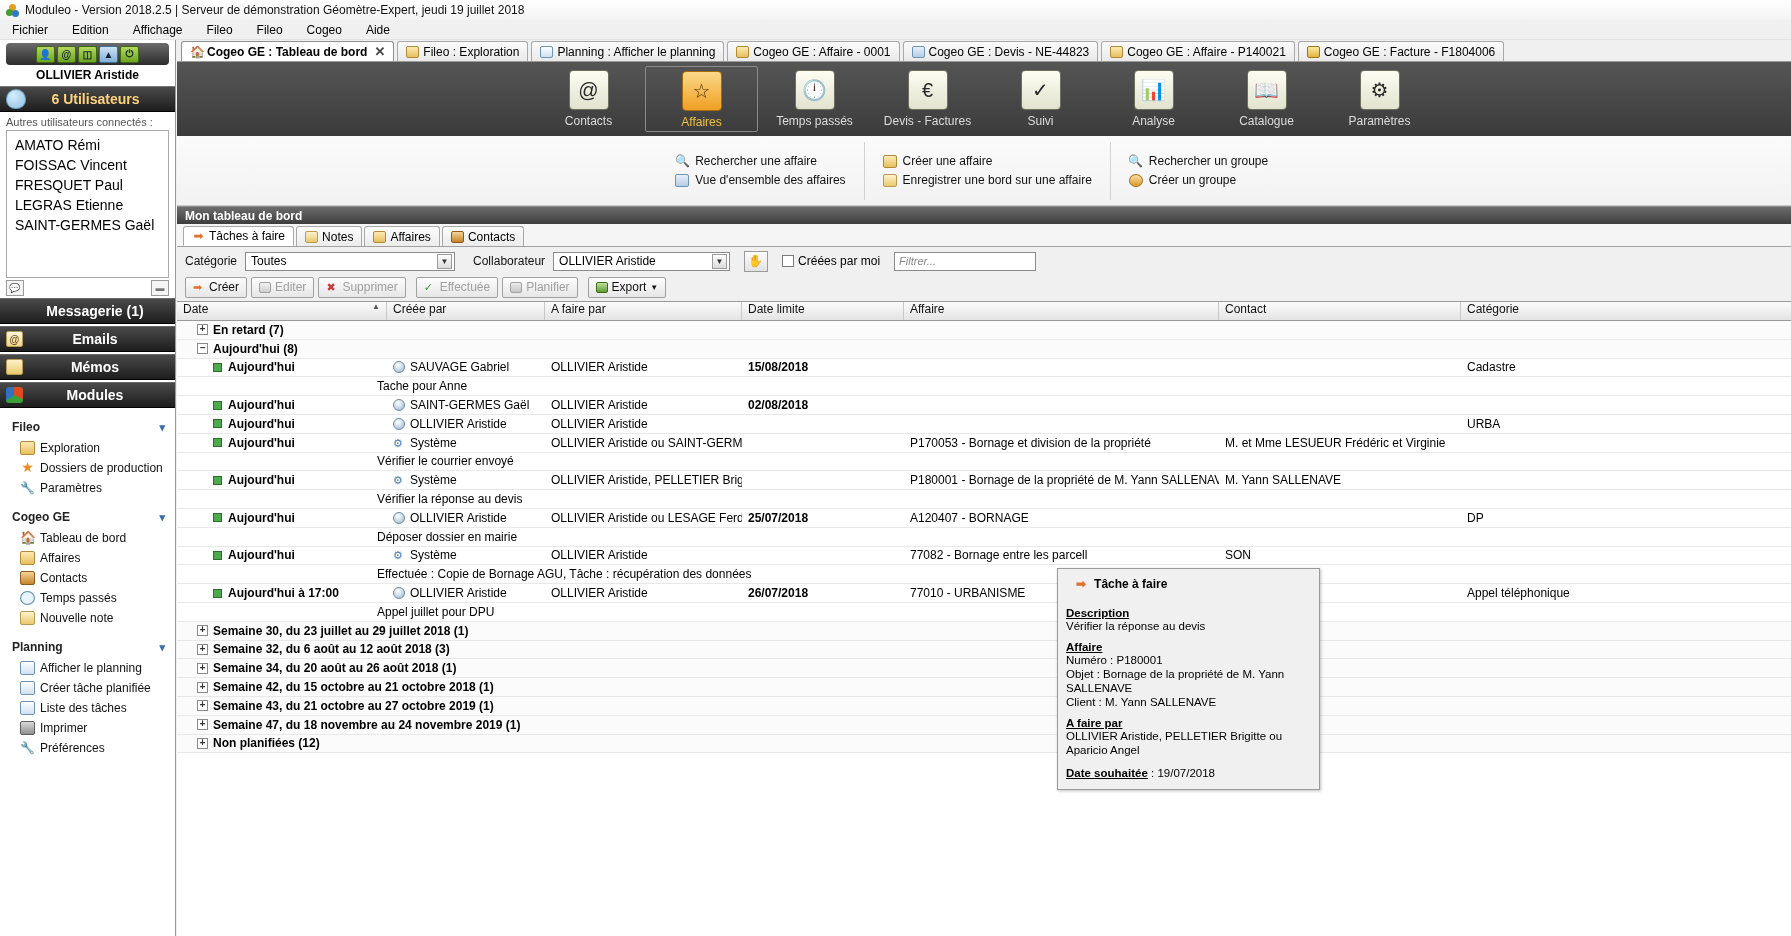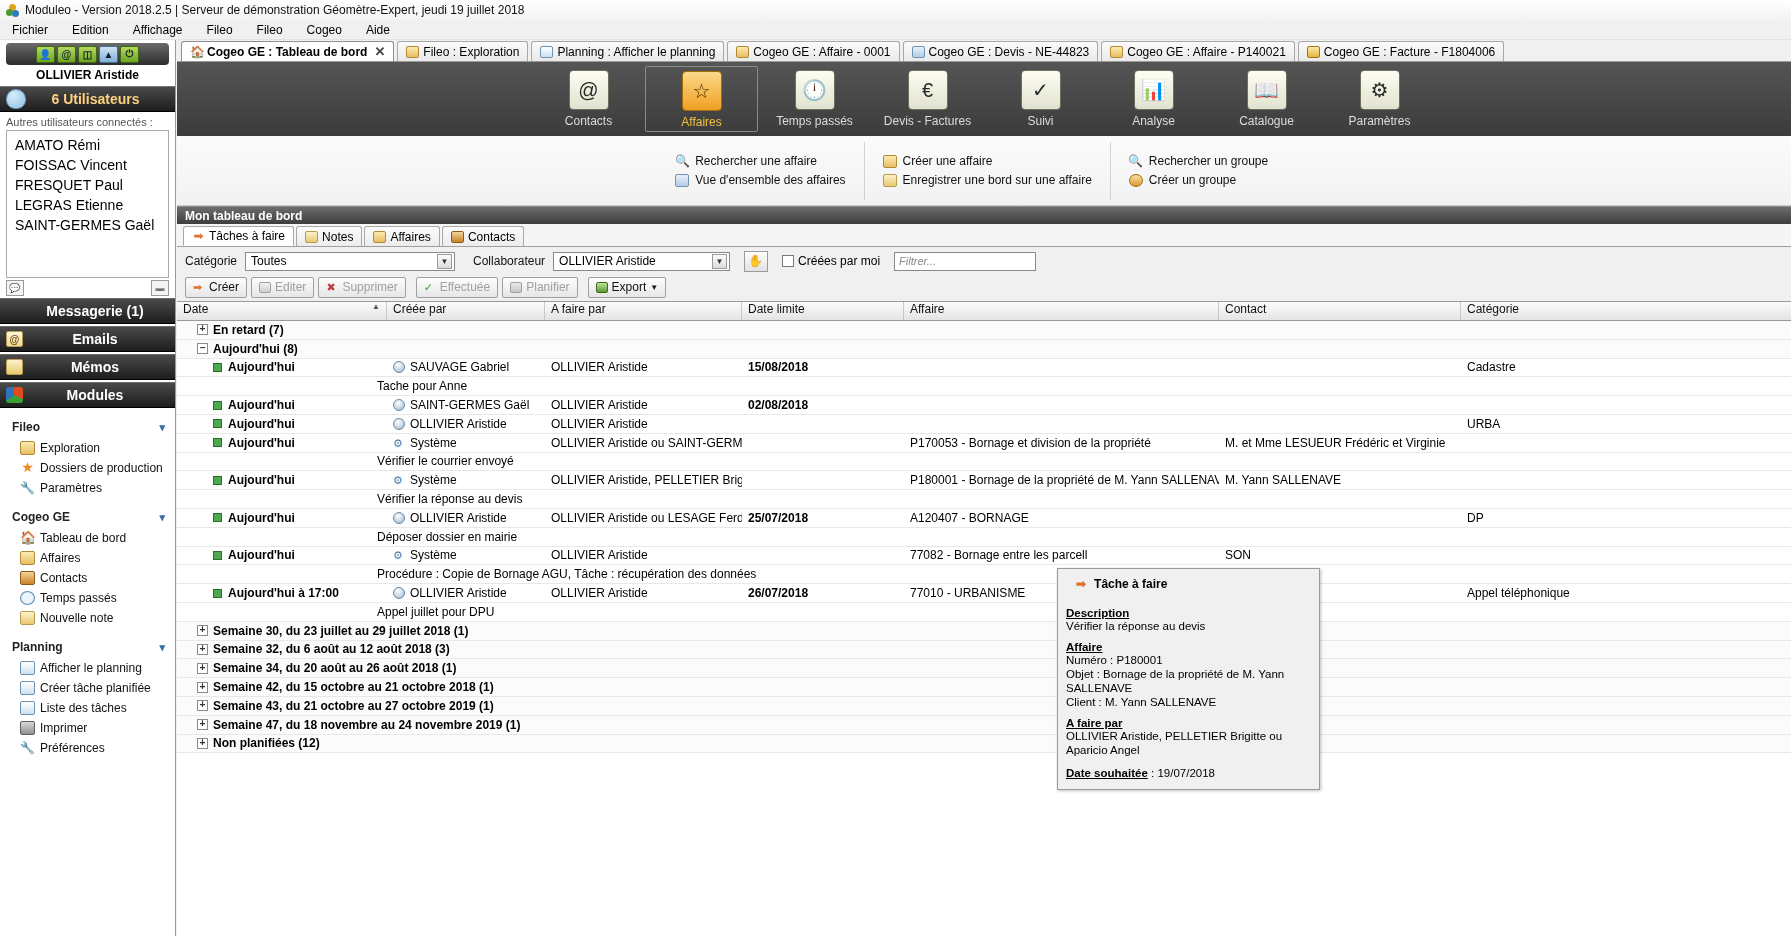--- a/index.html
+++ b/index.html
@@ -862,21 +862,21 @@
             <span>77082 - Bornage entre les parcell</span>
           </div>
         <div class="c" style="width:242px">
             <span>SON</span>
           </div>
         <div class="c" style="width:180px">
             <span></span>
           </div>
       </div>
       <div class="subrow">
-        <span>Procédure : Copie de Bornage AGU, Tâche : récupération des données</span>
+        <span>Effectuée : Copie de Bornage AGU, Tâche : récupération des données</span>
         </div>
 
       <div class="row">
         <div class="c" style="width:210px">
             <span class="statusbox" style="margin-left:30px"></span>
           <span class="bold" style="margin-left:6px">Aujourd'hui à 17:00</span>
           </div>
         <div class="c" style="width:158px">
             <span class="avatar"></span>
           <span style="margin-left:5px">OLLIVIER Aristide</span>

